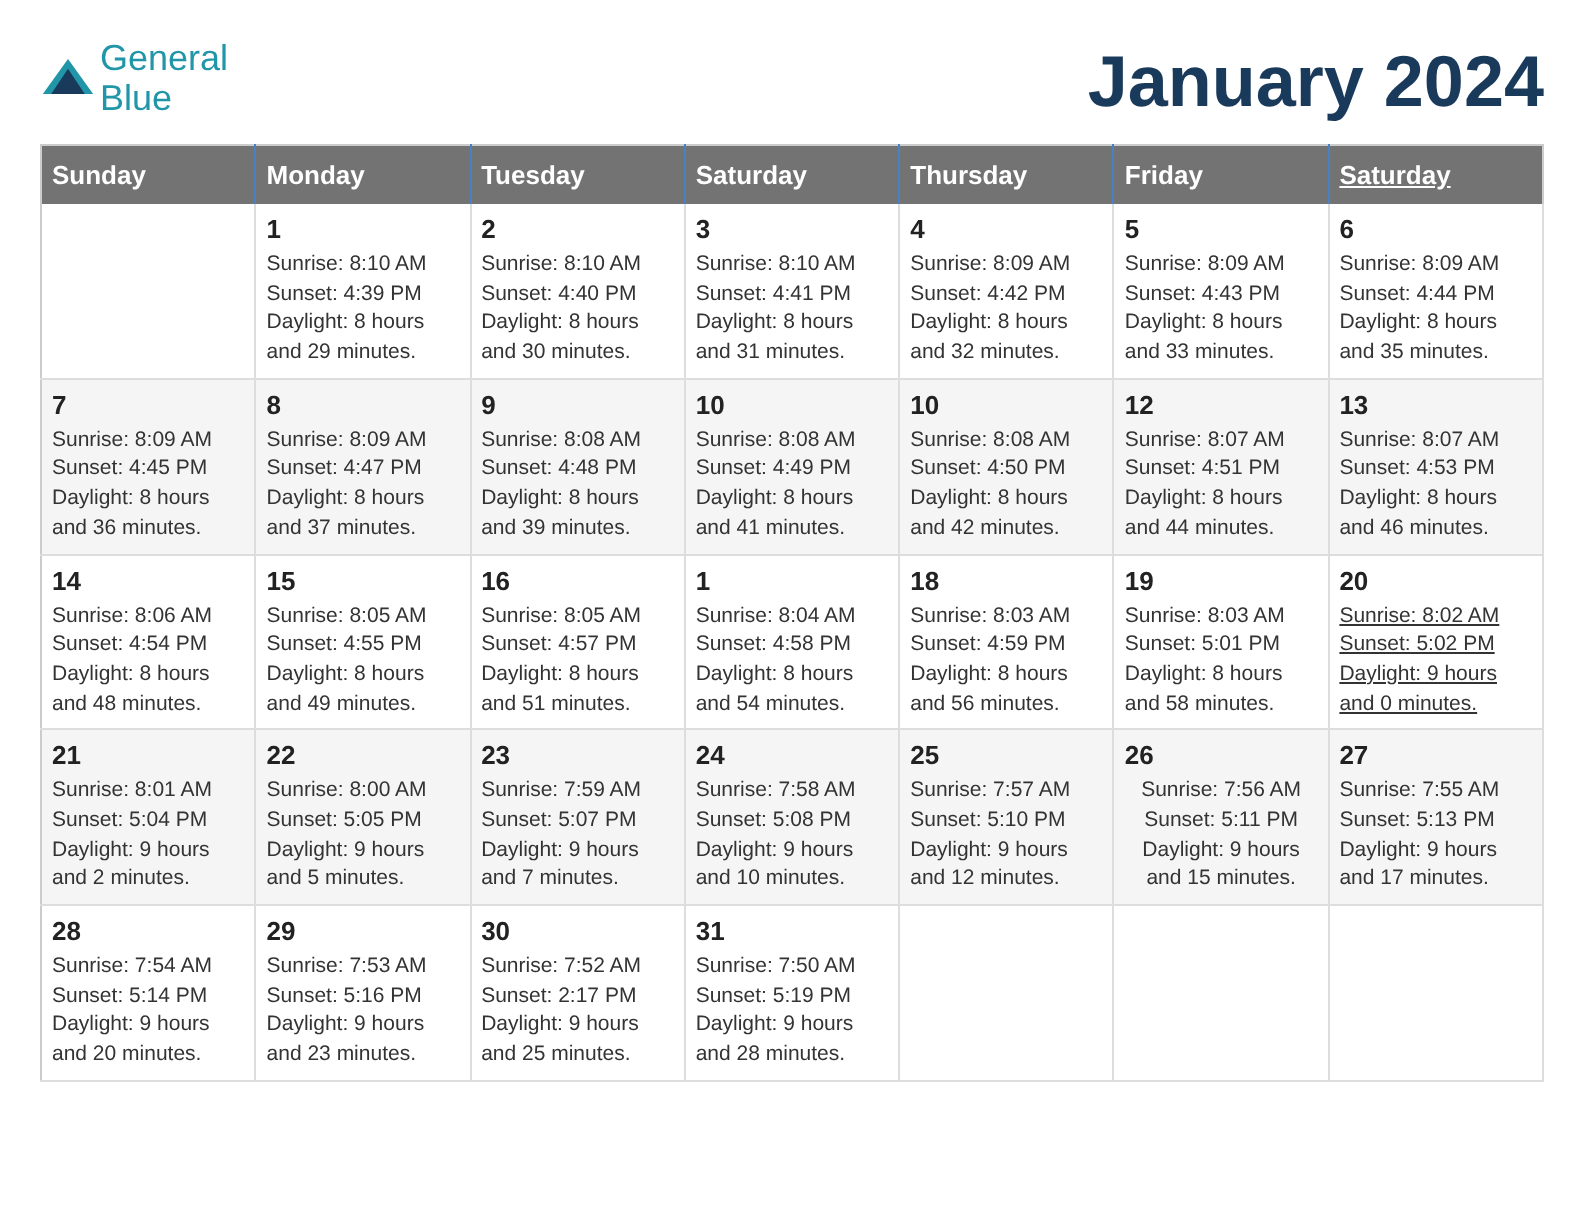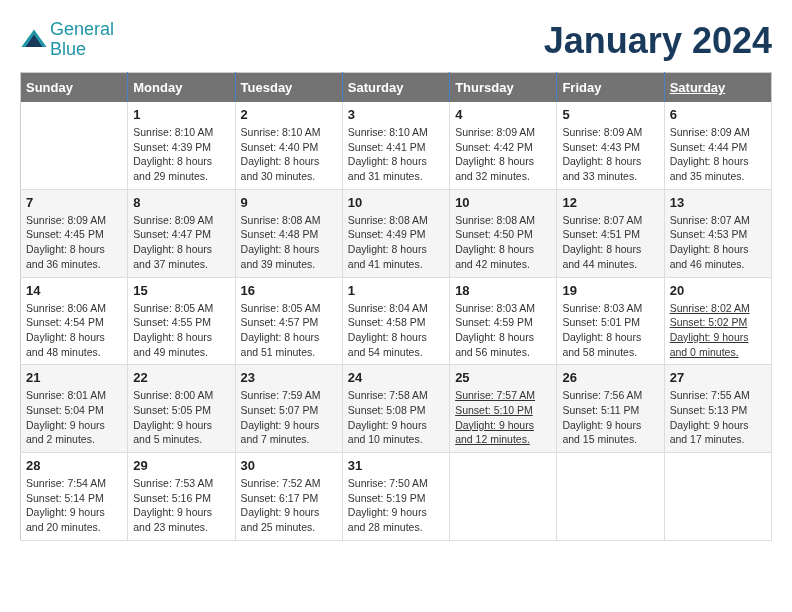--- a/index.html
+++ b/index.html
@@ -291,28 +291,28 @@
         </td>
         <td>
           <span class="day-num">24</span>
           <div class="day-info" style="white-space: pre-line;">Sunrise: 7:58 AM
 Sunset: 5:08 PM
 Daylight: 9 hours
 and 10 minutes.</div>
         </td>
         <td>
           <span class="day-num">25</span>
-          <div class="day-info" style="white-space: pre-line; text-decoration: underline;">Sunrise: 7:57 AM
+          <div class="day-info" style="white-space: pre-line;">Sunrise: 7:57 AM
 Sunset: 5:10 PM
 Daylight: 9 hours
 and 12 minutes.</div>
         </td>
         <td>
           <span class="day-num">26</span>
-          <div class="day-info" style="white-space: pre-line;">Sunrise: 7:56 AM
+          <div class="day-info" style="white-space: pre-line; text-align: center;">Sunrise: 7:56 AM
 Sunset: 5:11 PM
 Daylight: 9 hours
 and 15 minutes.</div>
         </td>
         <td>
           <span class="day-num">27</span>
           <div class="day-info" style="white-space: pre-line;">Sunrise: 7:55 AM
 Sunset: 5:13 PM
 Daylight: 9 hours
 and 17 minutes.</div>
@@ -329,21 +329,21 @@
         <td>
           <span class="day-num">29</span>
           <div class="day-info" style="white-space: pre-line;">Sunrise: 7:53 AM
 Sunset: 5:16 PM
 Daylight: 9 hours
 and 23 minutes.</div>
         </td>
         <td>
           <span class="day-num">30</span>
           <div class="day-info" style="white-space: pre-line;">Sunrise: 7:52 AM
-Sunset: 6:17 PM
+Sunset: 2:17 PM
 Daylight: 9 hours
 and 25 minutes.</div>
         </td>
         <td>
           <span class="day-num">31</span>
           <div class="day-info" style="white-space: pre-line;">Sunrise: 7:50 AM
 Sunset: 5:19 PM
 Daylight: 9 hours
 and 28 minutes.</div>
         </td>

